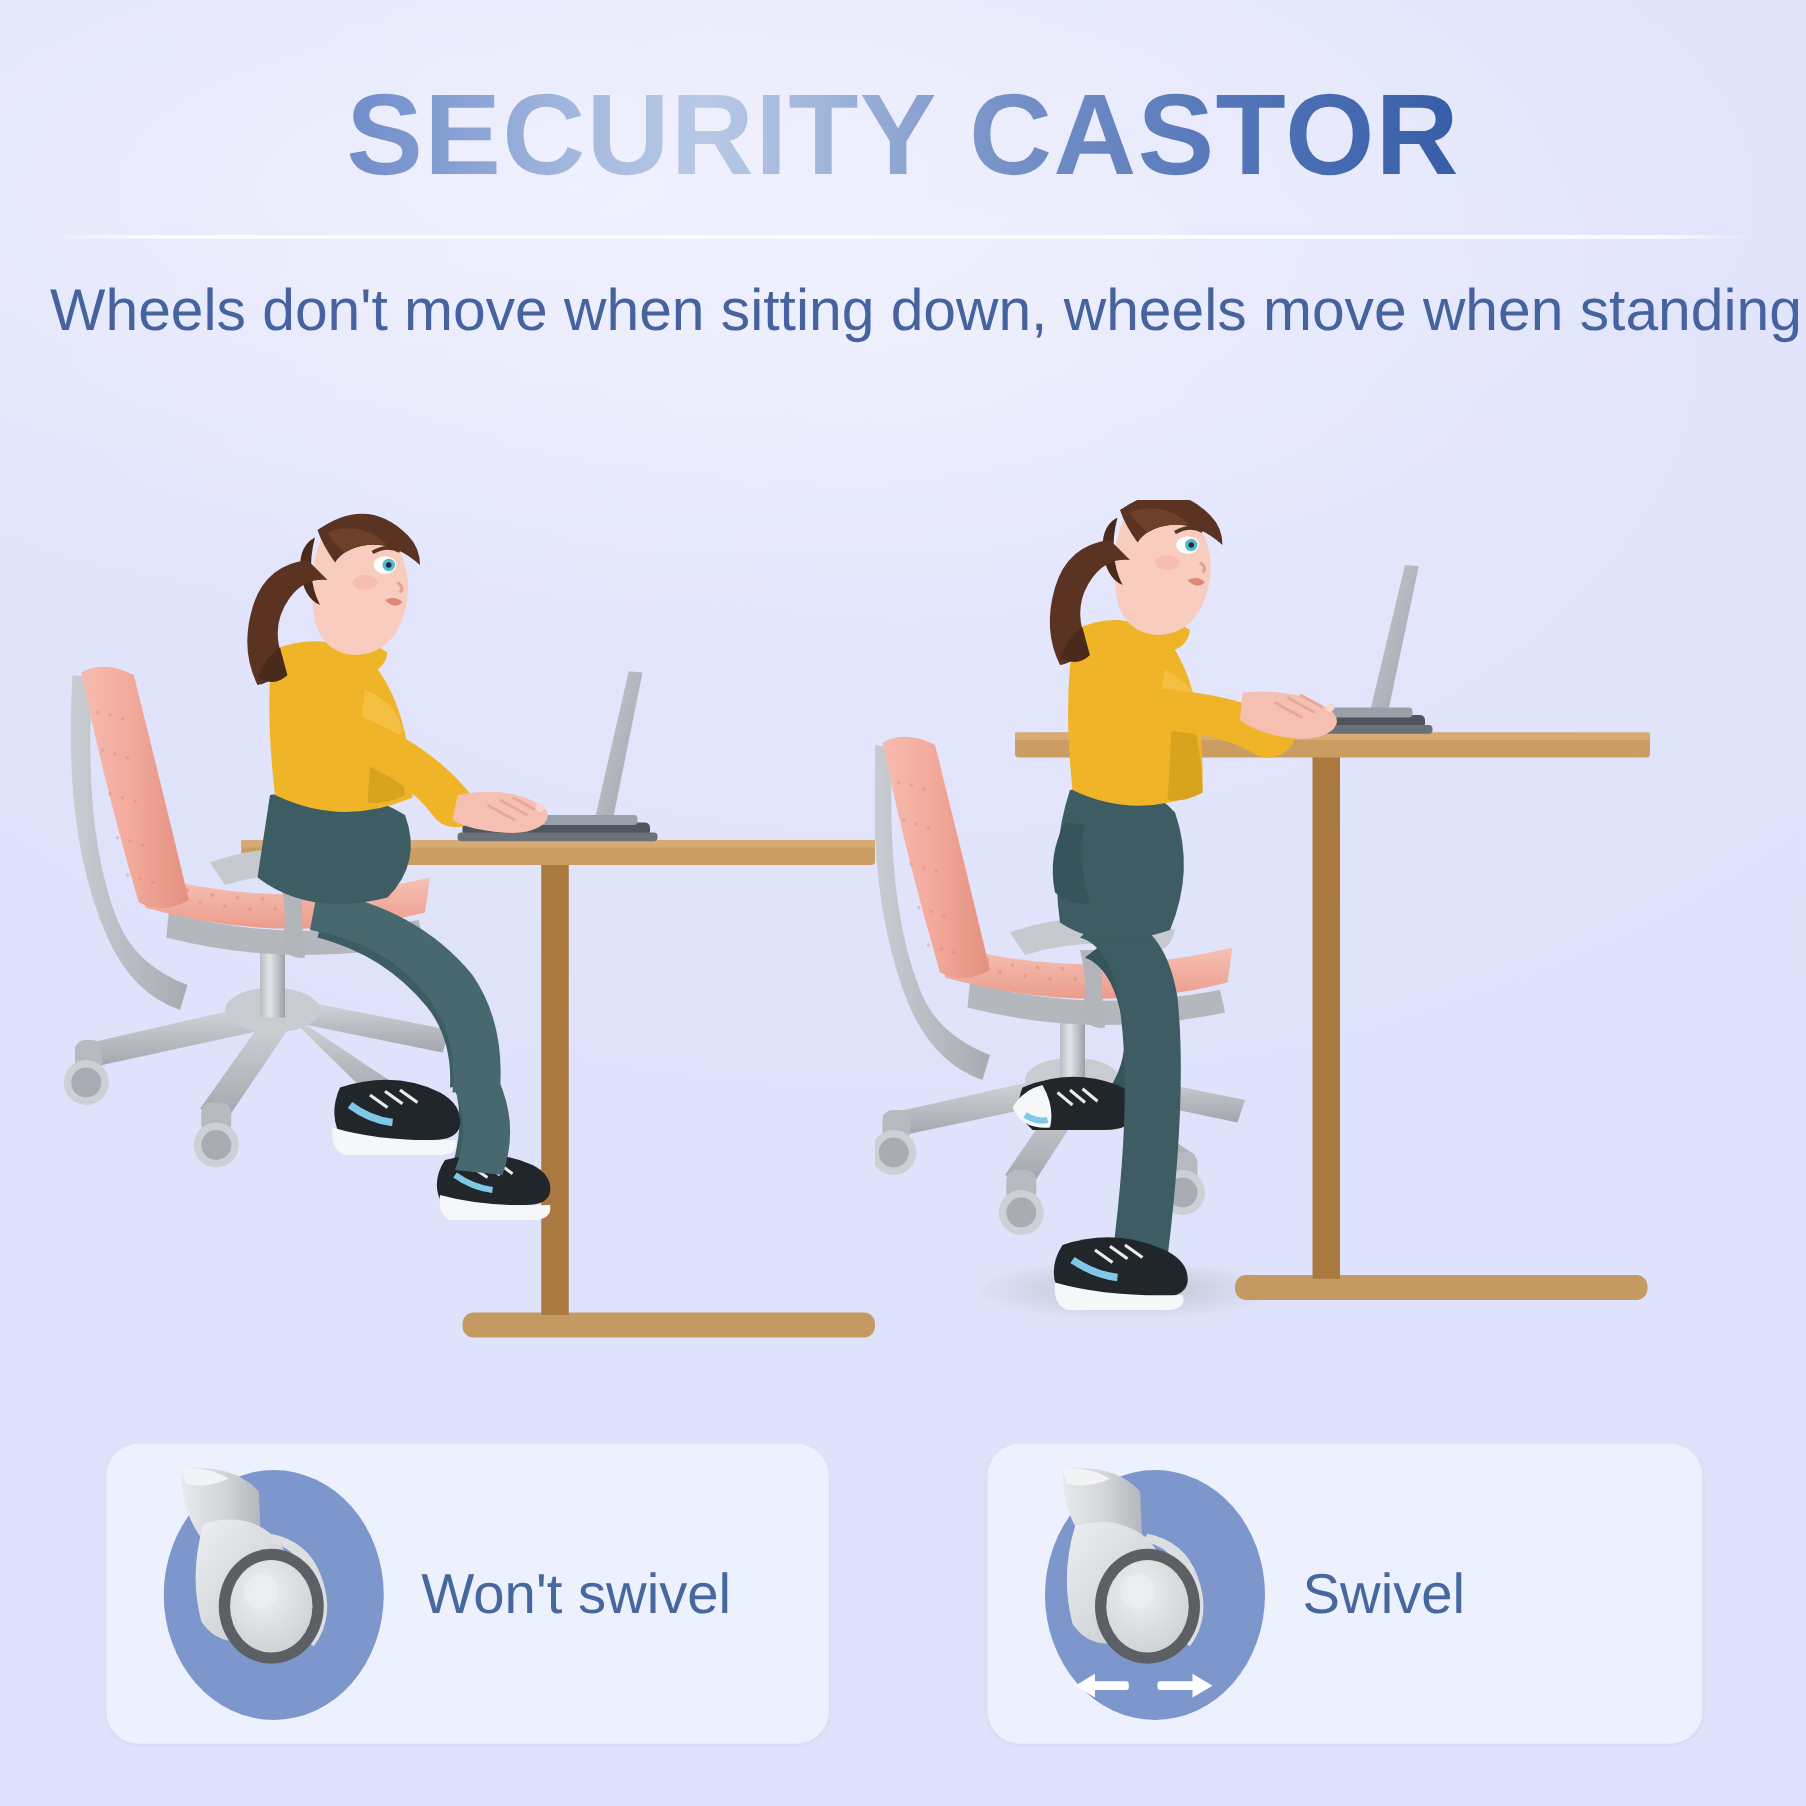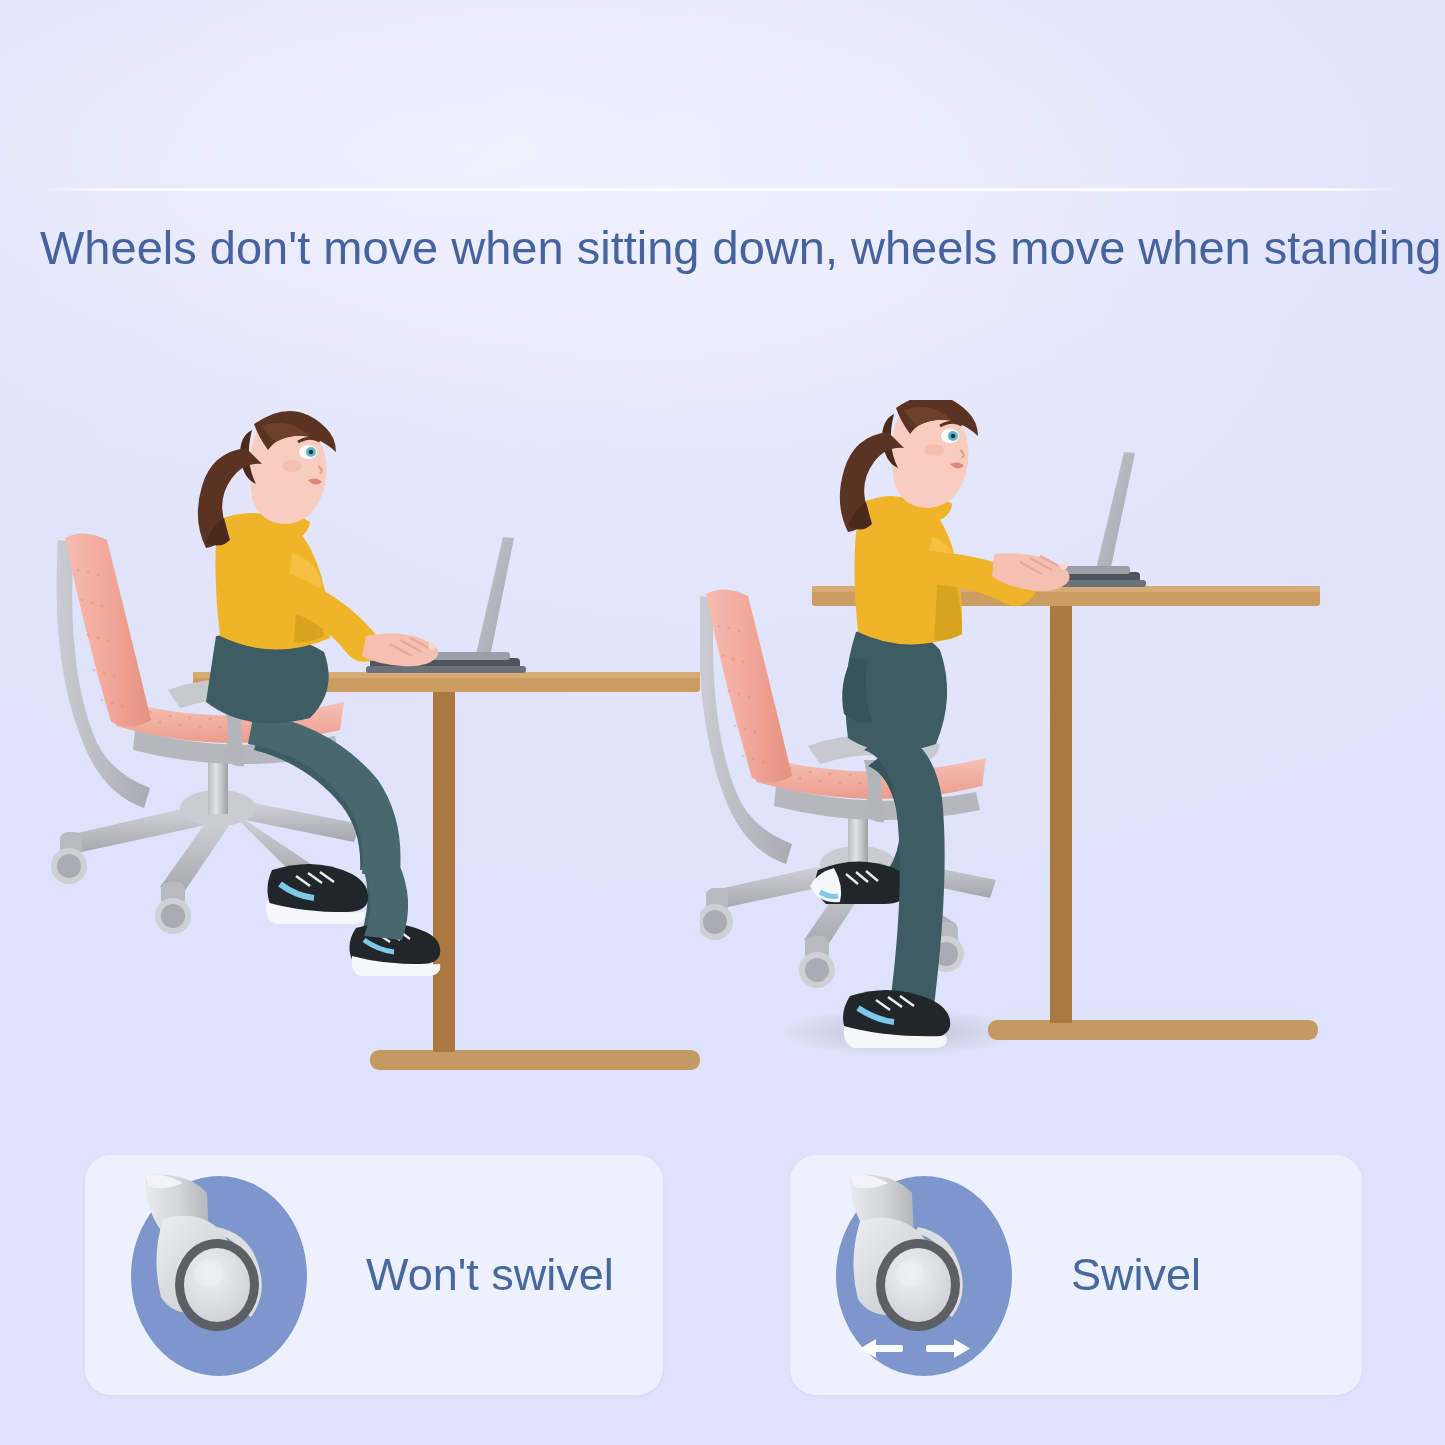--- a/index.html
+++ b/index.html
@@ -85,30 +85,31 @@
   .card-badge {
     position: relative;
     width: 180px; height: 205px;
     margin-left: 44px;
     flex: 0 0 auto;
     overflow: hidden;
   }
   .card-label {
     font-size: 45px;
     color: #47679f;
-    margin-left: 57px;
+    margin-left: 28px;
     white-space: nowrap;
   }
   #card-right .card-label { }
 </style>
 </head>
 <body>
 
 <div id="stage">
 
+  <div id="title">SECURITY CASTOR</div>
   <div id="divider"></div>
   <div id="subtitle">Wheels don't move when sitting down, wheels move when standing up</div>
 
   <div class="panel" id="panel-left">
     <svg width="660" height="700" viewBox="0 0 660 700">
       <defs>
         <linearGradient id="meshBackL" x1="0" y1="0" x2="1" y2="0">
           <stop offset="0%" stop-color="#f5bcb0"></stop>
           <stop offset="45%" stop-color="#f3aa9c"></stop>
           <stop offset="100%" stop-color="#e4917f"></stop>

